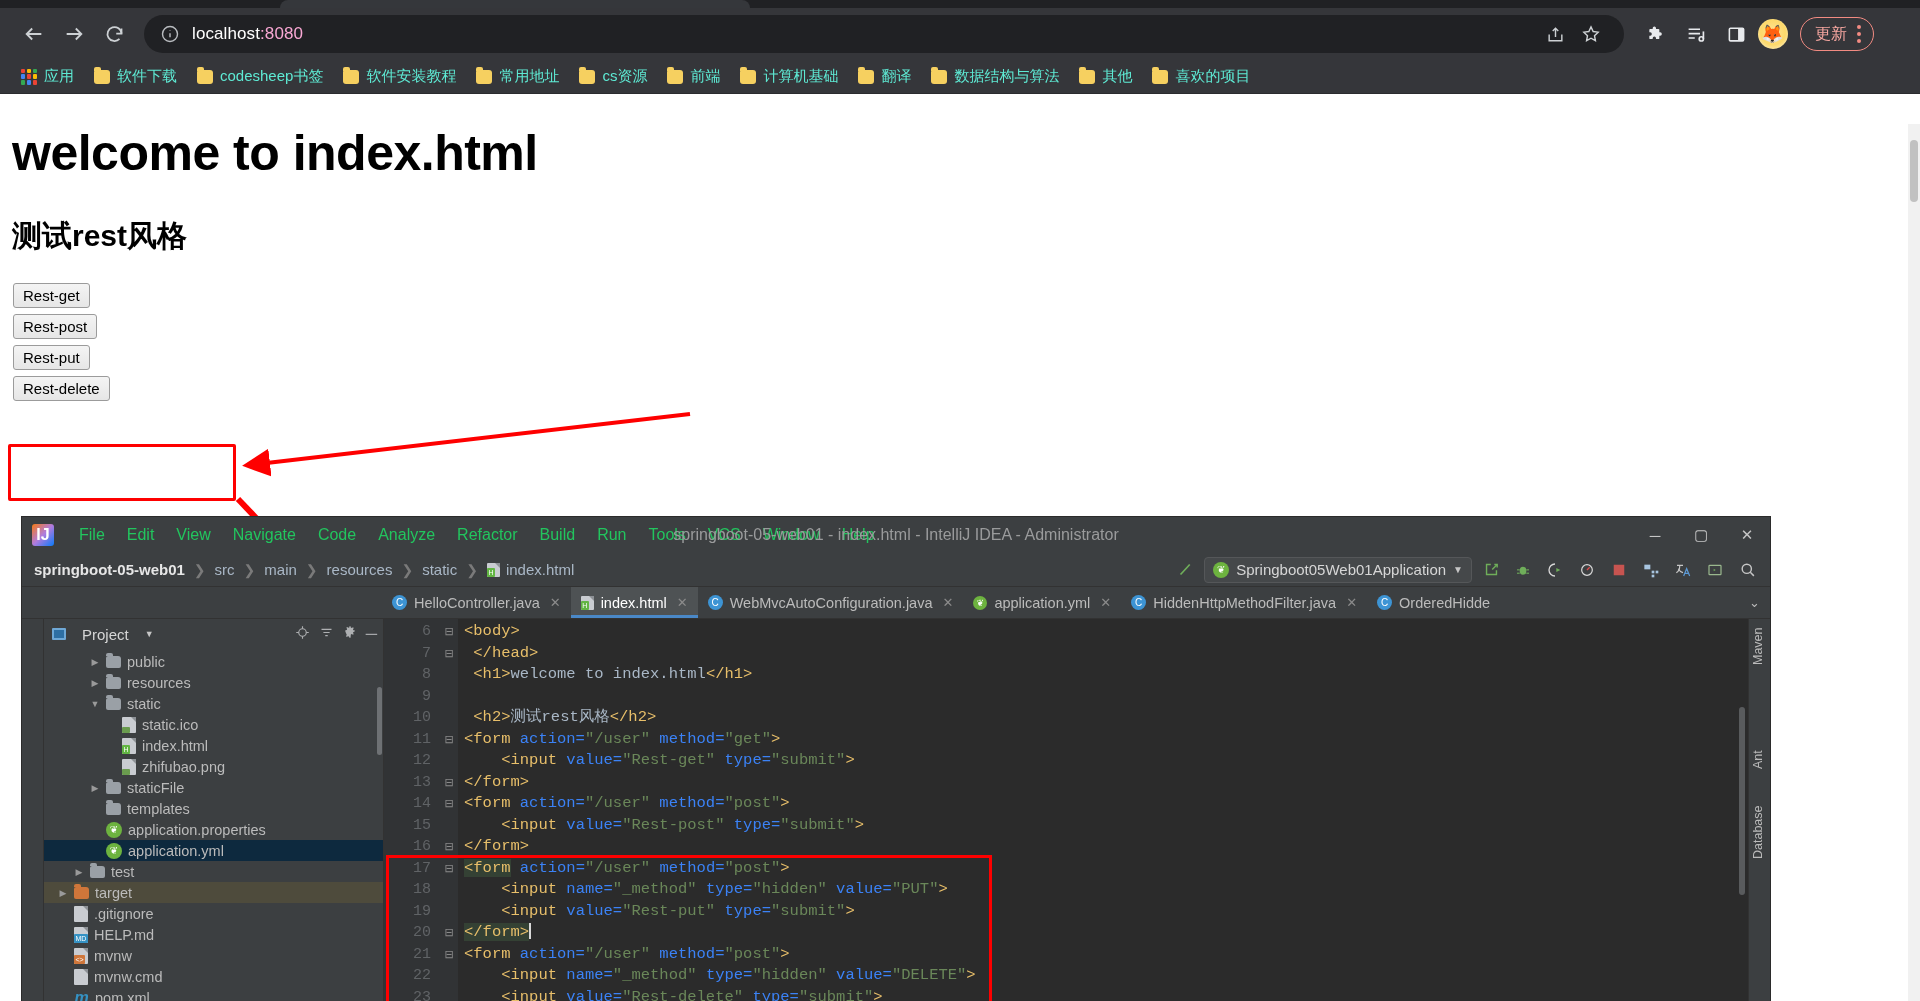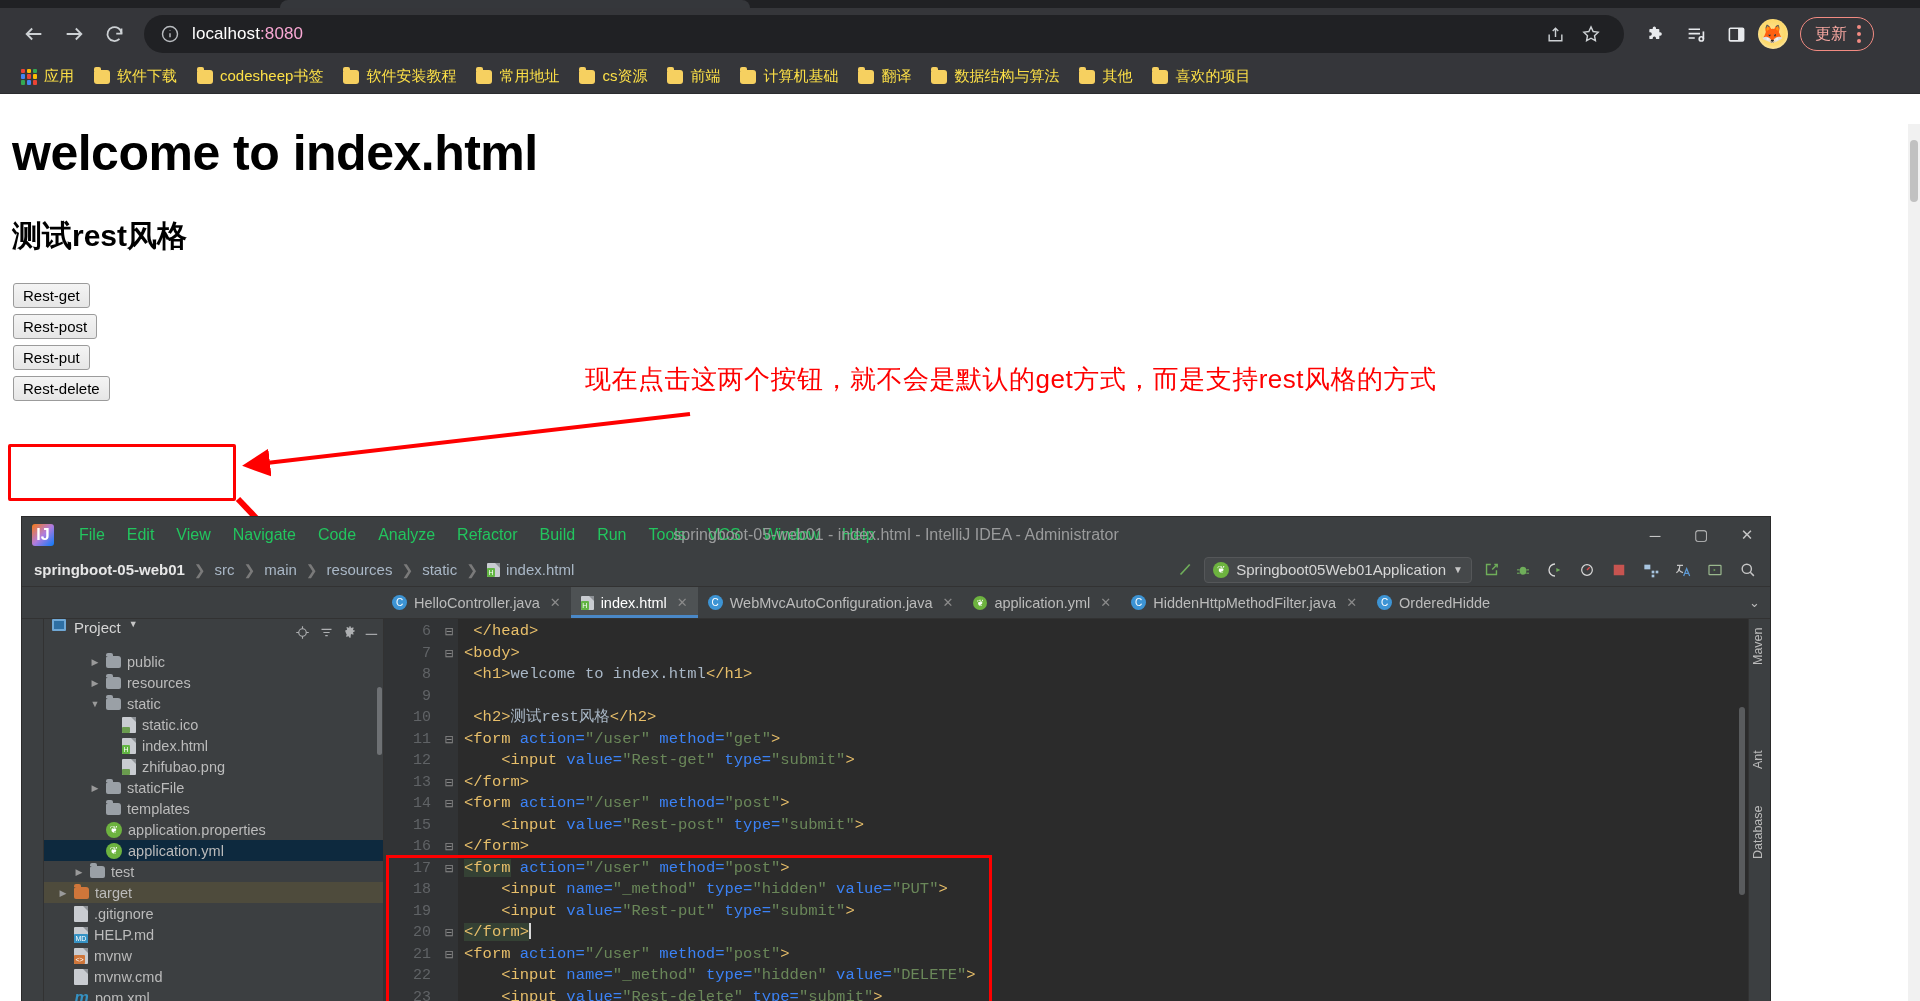--- a/index.html
+++ b/index.html
@@ -35,21 +35,21 @@
   .update-pill { height:34px; border:1px solid #f28b82; border-radius:17px; display:flex;
       align-items:center; padding:0 6px 0 14px; gap:4px; margin-left:8px; }
   .update-pill .lbl { color:#f6a6a0; font-size:16px; }
   .dots { display:flex; flex-direction:column; gap:3px; padding:0 6px; }
   .dots i { width:4px;height:4px;border-radius:50%; background:#f28b82; display:block; }
 
   
   .bookmarks { height:34px; display:flex; align-items:center; padding:0 12px; gap:2px;
       background:#35363a; border-bottom:1px solid #2a2b2e; }
   .bm { display:flex; align-items:center; gap:7px; padding:4px 9px; border-radius:5px; white-space:nowrap; }
-  .bm-label { color:#fde047; font-size:15px; }
+  .bm-label { color:#5eead4; font-size:15px; }
   .folder-ic { width:16px; height:14px; background:#f6d060; border-radius:2px 3px 3px 3px; position:relative; flex:0 0 auto;}
   .folder-ic:before { content:""; position:absolute; left:0; top:-3px; width:7px; height:4px;
       background:#f6d060; border-radius:2px 2px 0 0; }
   .apps-ic { width:16px;height:16px; display:grid; grid-template-columns:repeat(3,1fr);
       grid-template-rows:repeat(3,1fr); gap:1.5px; flex:0 0 auto;}
   .apps-ic i { display:block; border-radius:1px; }
 
   
   #page { position:relative; width:1920px; height:calc(1001px - 94px); background:#fff; }
   h1.page-h1 { font-size:50px; font-weight:bold; color:#000; margin:30px 0 0 12px; letter-spacing:-.5px;}
@@ -109,21 +109,21 @@
 
   
   .idea-main { display:flex; height:calc(608px - 36px - 34px - 32px); }
   .left-rail { width:22px; flex:0 0 auto; background:#3c3f41; position:relative;
       border-right:1px solid #323232; }
   .rail-v { position:absolute; left:-20px; width:auto; transform:rotate(-90deg);
       transform-origin:left top; color:#bbbbbb; font-size:12.5px; white-space:nowrap; }
 
   .proj-panel { width:340px; flex:0 0 auto; background:#3c3f41; border-right:1px solid #323232;
       display:flex; flex-direction:column; }
-  .proj-head { height:30px; display:flex; padding:0 6px 0 8px; gap:8px; }
+  .proj-head { height:30px; display:flex; align-items:center; padding:0 6px 0 8px; gap:16px; }
   .proj-head .ttl { color:#d6d6d6; font-size:15px; }
   .proj-head .hicons { margin-left:auto; display:flex; align-items:center; gap:9px; color:#aeb0b2; }
   .tree { flex:1 1 auto; overflow:hidden; padding-top:2px; position:relative; }
   .trow { height:21px; display:flex; align-items:center; gap:6px; white-space:nowrap;
       color:#bbbbbb; font-size:14.5px; padding-right:6px; }
   .trow.sel { background:#0d293e; }
   .trow.tan { background:#4e4b3c; }
   .tri { width:10px; flex:0 0 auto; color:#9a9a9a; font-size:9px; text-align:center; }
   .fol { width:15px;height:12px;background:#9aa0a6;border-radius:2px 3px 2px 2px;flex:0 0 auto;position:relative;}
   .fol:before{content:"";position:absolute;left:0;top:-2.5px;width:7px;height:3px;background:#9aa0a6;border-radius:2px 2px 0 0;}
@@ -315,21 +315,20 @@
   <h1 class="page-h1">welcome to index.html</h1>
   <h2 class="page-h2">测试rest风格</h2>
 
   <div class="btnlist">
     <button class="rest-btn">Rest-get</button>
     <button class="rest-btn">Rest-post</button>
     <button class="rest-btn">Rest-put</button>
     <button class="rest-btn">Rest-delete</button>
   </div>
 
-  <div class="annot-text">现在点击这两个按钮，就不会是默认的get方式，而是支持rest风格的方式</div>
   <div class="redbox-btns"></div>
 
   <svg class="arrow-overlay">
     <defs>
       <marker id="ah" markerWidth="7" markerHeight="7" refX="3" refY="3.5" orient="auto">
         <path d="M0,0 L7,3.5 L0,7 z" fill="#fe0000"></path>
       </marker>
     </defs>
     <line x1="690" y1="290" x2="258" y2="340" stroke="#fe0000" stroke-width="4" marker-end="url(#ah)"></line>
     <line x1="238" y1="375" x2="600" y2="755" stroke="#fe0000" stroke-width="6" marker-end="url(#ah)"></line>
@@ -664,22 +663,22 @@
           <div class="fmark">⊟</div>
           <div class="fmark"></div>
           <div class="fmark"></div>
           <div class="fmark">⊟</div>
           <div class="fmark">⊟</div>
           <div class="fmark"></div>
           <div class="fmark"></div>
 
         </div>
         <div class="code" id="code-lines">
+            <div class="cl"><span class="tg">&lt;body&gt;</span></div>
             <div class="cl"><span class="txt"> </span><span class="tg">&lt;/head&gt;</span></div>
-            <div class="cl"><span class="tg">&lt;body&gt;</span></div>
             <div class="cl"><span class="txt"> </span><span class="tg">&lt;h1&gt;</span><span class="txt">welcome to index.html</span><span class="tg">&lt;/h1&gt;</span></div>
             <div class="cl">&nbsp;</div>
             <div class="cl"><span class="txt"> </span><span class="tg">&lt;h2&gt;</span><span class="txt">测试rest风格</span><span class="tg">&lt;/h2&gt;</span></div>
             <div class="cl"><span class="tg">&lt;form </span><span class="at">action=</span><span class="st">"/user"</span><span class="at"> method=</span><span class="st">"get"</span><span class="tg">&gt;</span></div>
             <div class="cl"><span class="txt">    </span><span class="tg">&lt;input </span><span class="at">value=</span><span class="st">"Rest-get"</span><span class="at"> type=</span><span class="st">"submit"</span><span class="tg">&gt;</span></div>
             <div class="cl"><span class="tg">&lt;/form&gt;</span></div>
             <div class="cl"><span class="tg">&lt;form </span><span class="at">action=</span><span class="st">"/user"</span><span class="at"> method=</span><span class="st">"post"</span><span class="tg">&gt;</span></div>
             <div class="cl"><span class="txt">    </span><span class="tg">&lt;input </span><span class="at">value=</span><span class="st">"Rest-post"</span><span class="at"> type=</span><span class="st">"submit"</span><span class="tg">&gt;</span></div>
             <div class="cl"><span class="tg">&lt;/form&gt;</span></div>
             <div class="cl"><span class="tg hl">&lt;form</span><span class="txt"> </span><span class="at">action=</span><span class="st">"/user"</span><span class="at"> method=</span><span class="st">"post"</span><span class="tg">&gt;</span></div>

